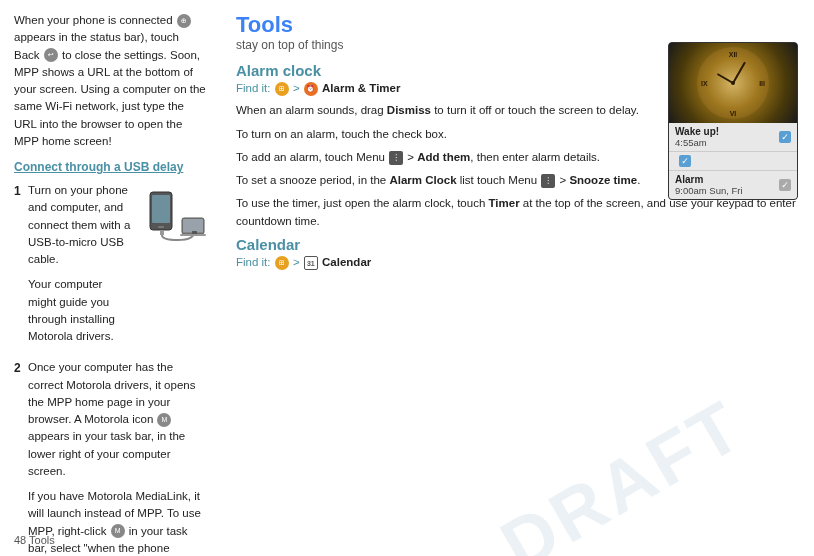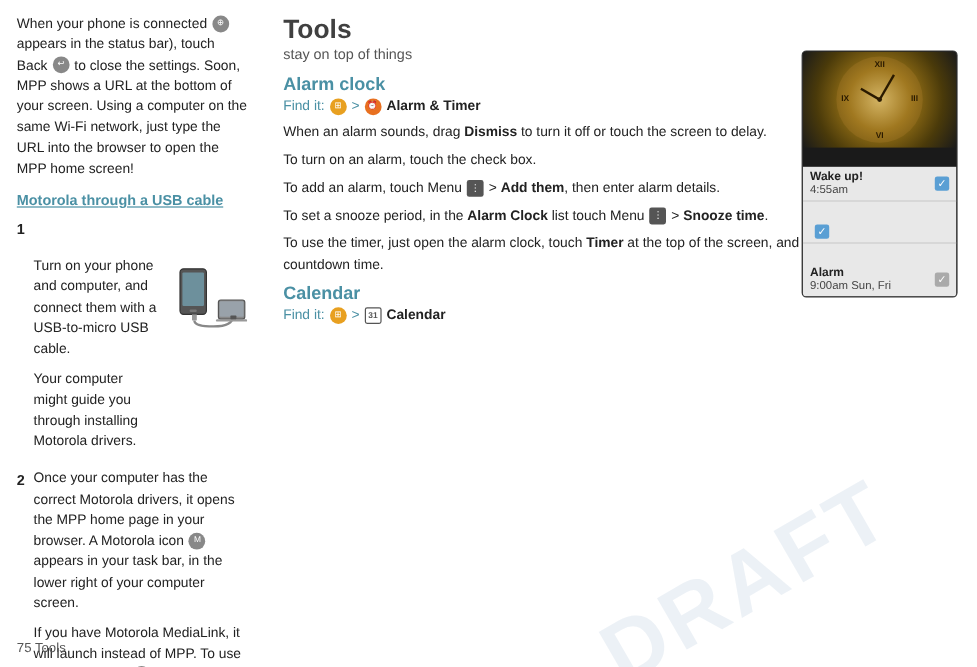--- a/index.html
+++ b/index.html
@@ -48,21 +48,20 @@
     }
 
     .step-content {
       flex: 1;
     }
 
     .step-row {
       display: flex;
       gap: 6px;
       align-items: flex-start;
-      margin-top: 32px;
     }
 
     .usb-image {
       width: 68px;
       height: 60px;
       flex-shrink: 0;
       margin-top: 2px;
     }
 
     .page-footer {
@@ -77,21 +76,21 @@
     .right-col {
       flex: 1;
       padding: 12px 16px;
       color: #222;
       position: relative;
     }
 
     .tools-title {
       font-size: 22px;
       font-weight: bold;
-      color: #404040;
+      color: #3b82f6;
       line-height: 1.2;
     }
 
     .tools-subtitle {
       color: #555;
       font-size: 12px;
       margin-bottom: 10px;
     }
 
     .section-title {
@@ -199,21 +198,20 @@
     .alarm-list {
       background: #e8e8e8;
     }
 
     .alarm-item {
       display: flex;
       align-items: center;
       padding: 3px 6px;
       border-bottom: 1px solid #ccc;
       font-size: 10px;
-      margin-top: 16px;
     }
 
     .alarm-item:last-child {
       border-bottom: none;
     }
 
     .alarm-item-text {
       flex: 1;
     }
 
@@ -300,21 +298,21 @@
     }
   </style>
 </head>
 <body>
 
 <div class="left-col">
   <p>
     When your phone is connected <span class="app-icon">⊕</span> appears in the status bar), touch Back <span class="app-icon">↩</span> to close the settings. Soon, MPP shows a URL at the bottom of your screen. Using a computer on the same Wi-Fi network, just type the URL into the browser to open the MPP home screen!
   </p>
 
-  <div class="section-heading">Motorola through a USB cable</div>
+  <div class="section-heading">Connect through a USB delay</div>
 
   <div class="step-container">
     <span class="step-number">1</span>
     <div class="step-content">
       <div class="step-row">
         <div>
           <p>Turn on your phone and computer, and connect them with a USB-to-micro USB cable.</p>
           <p>Your computer might guide you through installing Motorola drivers.</p>
         </div>
 
@@ -343,21 +341,21 @@
     <div class="step-content">
       <p>
         Once your computer has the correct Motorola drivers, it opens the MPP home page in your browser. A Motorola icon <span class="app-icon">M</span> appears in your task bar, in the lower right of your computer screen.
       </p>
       <p style="margin-top:4px;">
         If you have Motorola MediaLink, it will launch instead of MPP. To use MPP, right-click <span class="app-icon">M</span> in your task bar, select "when the phone connects, launch," and choose MPP. Disconnect and reconnect your phone to launch MPP.
       </p>
     </div>
   </div>
 
-  <div class="page-footer">75    Tools</div>
+  <div class="page-footer">48    Tools</div>
 </div>
 
 <div class="right-col">
 
   <div class="alarm-mockup">
     <div class="alarm-clock-face">
       <div class="clock-face">
         <span class="clock-number cn-12">XII</span>
         <span class="clock-number cn-3">III</span>
         <span class="clock-number cn-6">VI</span>

